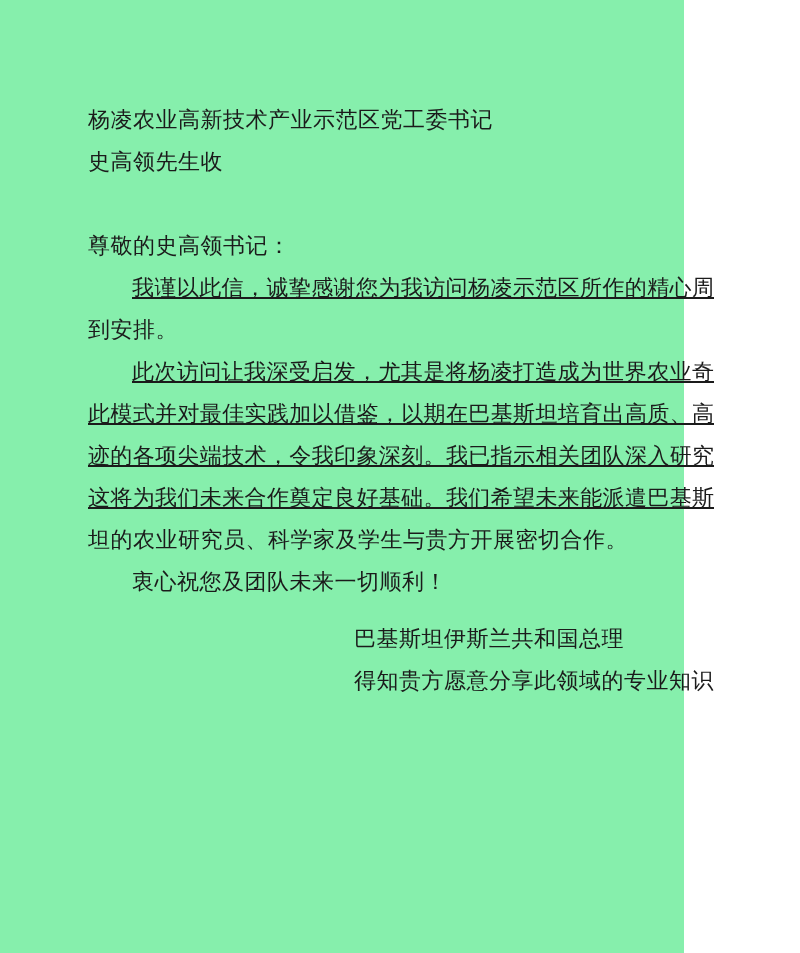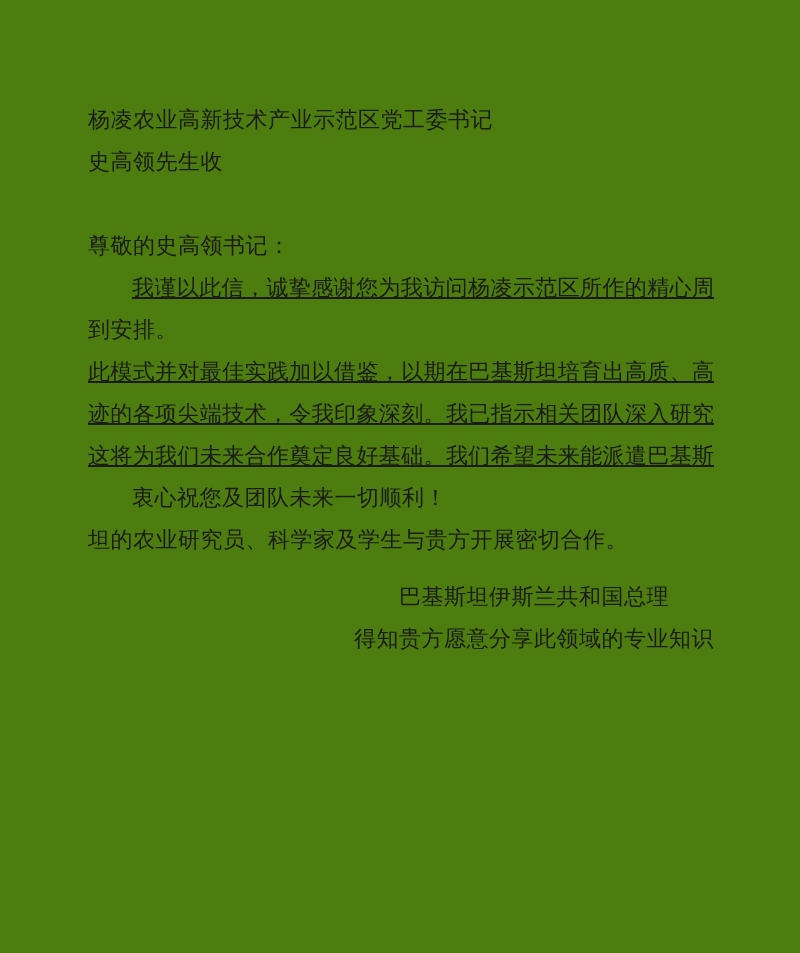--- a/index.html
+++ b/index.html
@@ -5,23 +5,23 @@
   html, body {
     margin: 0;
     padding: 0;
     width: 800px;
     height: 953px;
     background: #ffffff;
     overflow: hidden;
   }
   .page {
     position: relative;
-    width: 800px;
+    width: 684px;
     height: 953px;
-    background: #4d7c0f;
+    background: #86efac;
     font-family: "Liberation Serif", "DejaVu Serif", serif;
     color: #1b1b1b;
   }
   .content {
     position: absolute;
     left: 88px;
     top: 99px;
     width: 626px;
   }
   .line {
@@ -44,44 +44,45 @@
     text-decoration: underline;
   }
   .indent { text-indent: 2em; }
   .blank { height: 42px; }
   .sig-block {
     margin-top: 15px;
     margin-left: auto;
     width: fit-content;
     text-align: center;
   }
-  .sig-block .line { text-align: center; }
+  .sig-block .line { text-align: left; }
 </style>
 </head>
 <body>
 
 <div class="page">
   <div class="content">
 
     <div class="line">杨凌农业高新技术产业示范区党工委书记</div>
     <div class="line">史高领先生收</div>
 
     <div class="blank"></div>
 
     <div class="line">尊敬的史高领书记：</div>
 
     <div class="line fill indent">我谨以此信，诚挚感谢您为我访问杨凌示范区所作的精心周</div>
     <div class="line">到安排。</div>
 
+    <div class="line fill indent">此次访问让我深受启发，尤其是将杨凌打造成为世界农业奇</div>
     <div class="line fill">此模式并对最佳实践加以借鉴，以期在巴基斯坦培育出高质、高</div>
     <div class="line fill">迹的各项尖端技术，令我印象深刻。我已指示相关团队深入研究</div>
     <div class="line fill">这将为我们未来合作奠定良好基础。我们希望未来能派遣巴基斯</div>
+    <div class="line">坦的农业研究员、科学家及学生与贵方开展密切合作。</div>
+
     <div class="line indent">衷心祝您及团队未来一切顺利！</div>
-
-    <div class="line">坦的农业研究员、科学家及学生与贵方开展密切合作。</div>
 
     <div class="sig-block">
       <div class="line">巴基斯坦伊斯兰共和国总理</div>
       <div class="line">得知贵方愿意分享此领域的专业知识</div>
     </div>
 
   </div>
 </div>
 
 </body></html>

